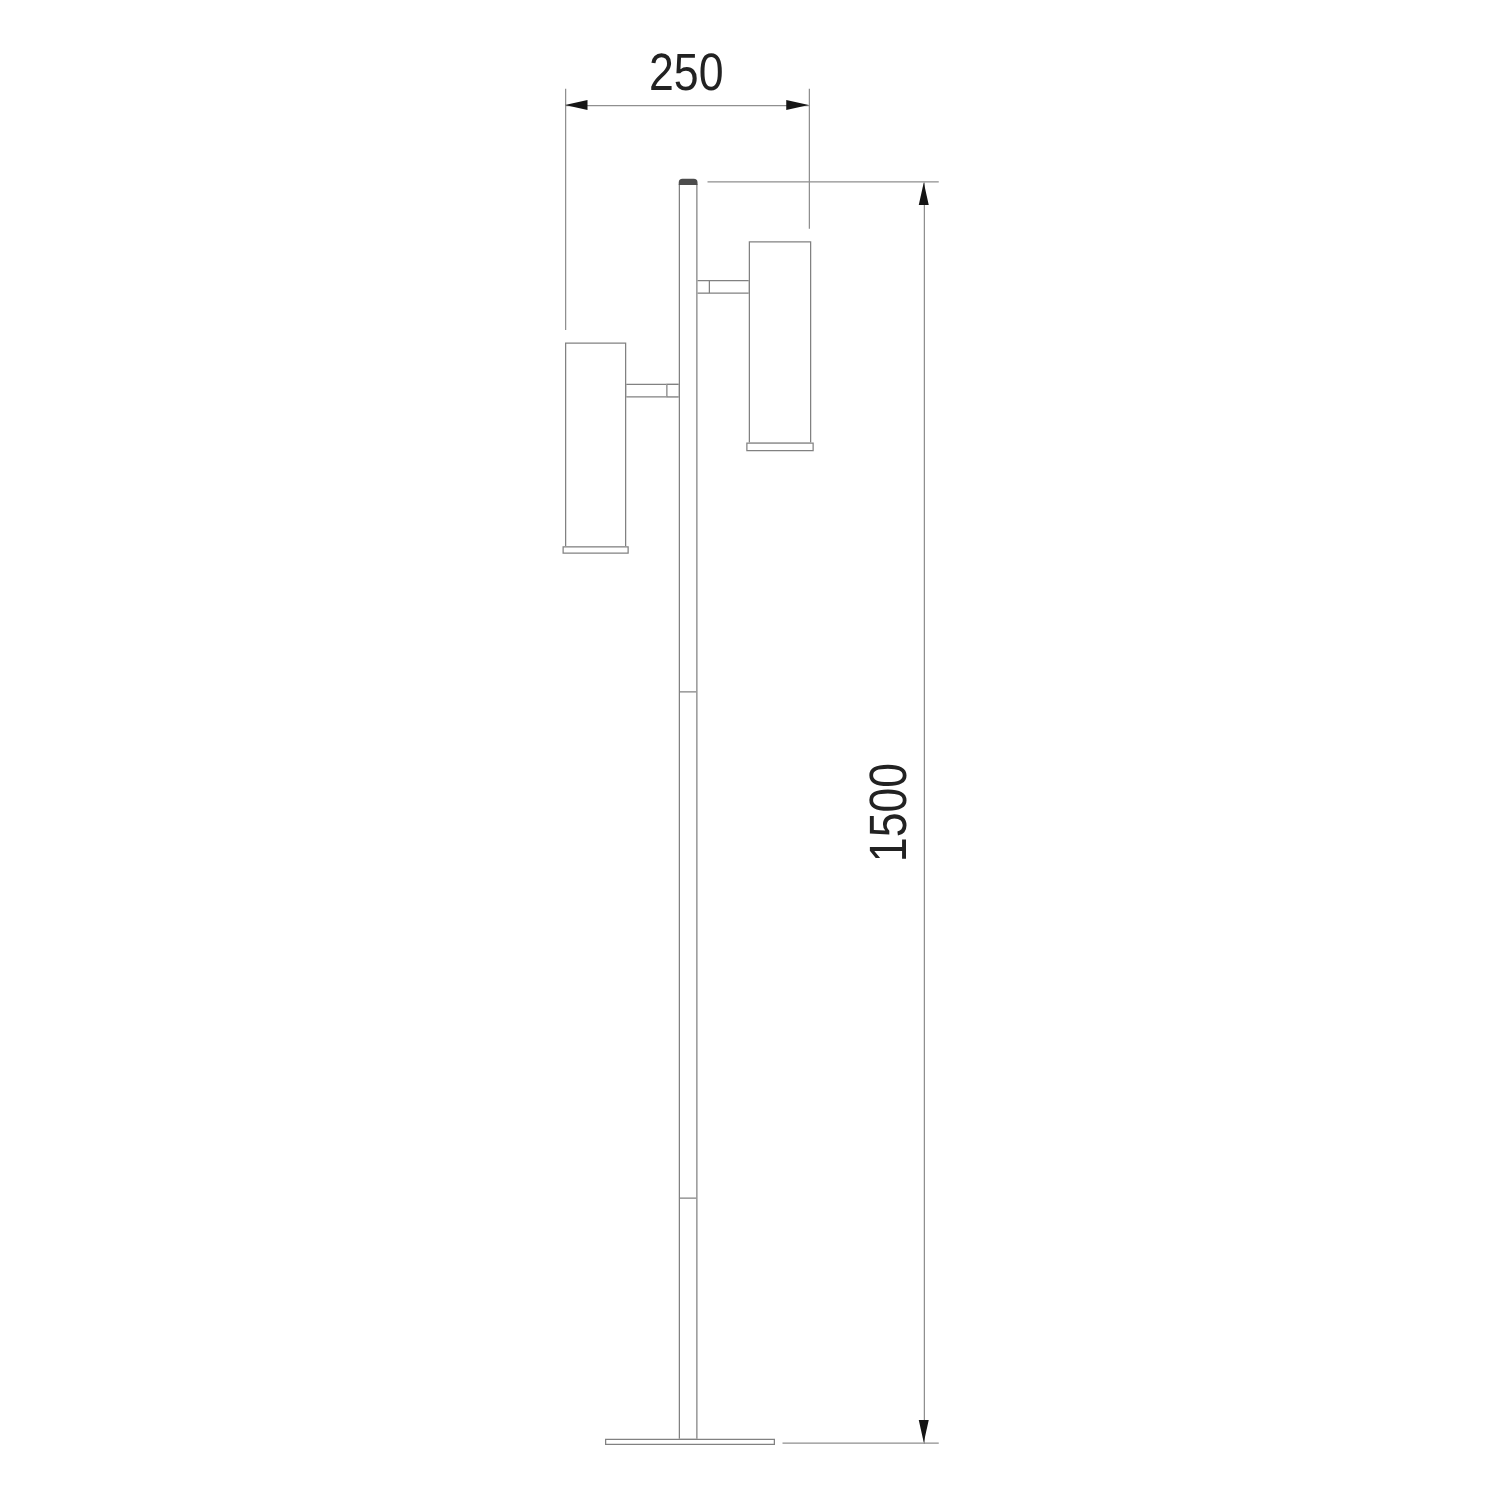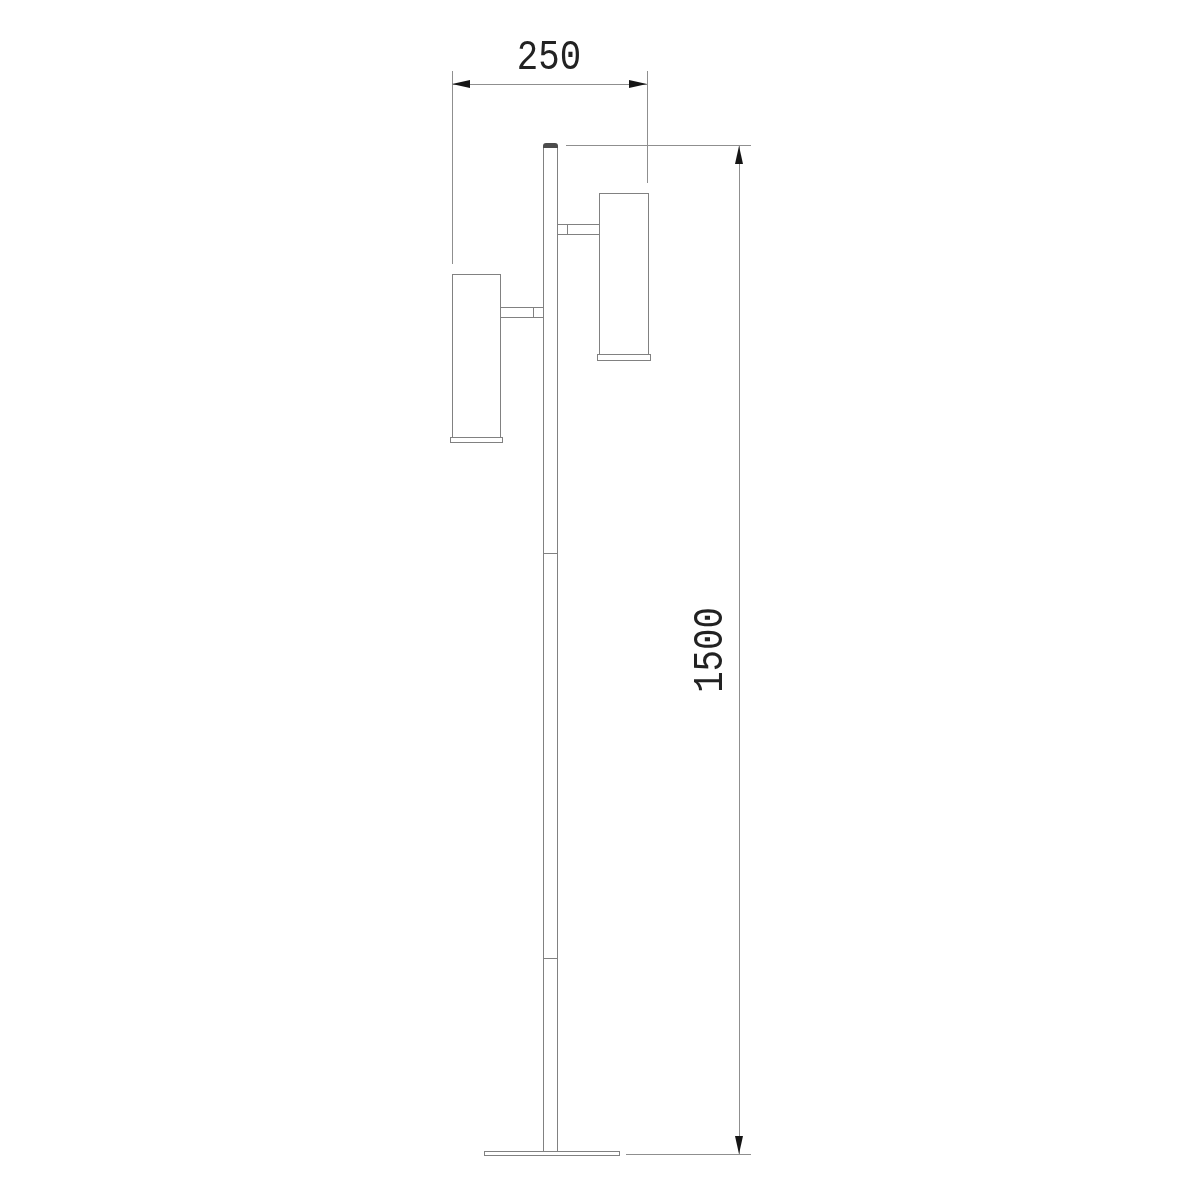--- a/index.html
+++ b/index.html
@@ -6,21 +6,21 @@
     --background:#ffffff;
     --object-line:#818181;
     --dimension-line:#8f8f8f;
     --arrow:#151515;
     --text:#222222;
     --cap-fill:#4c4c4c;
   }
   html,body{margin:0;padding:0;background:var(--background);}
   .canvas{
     position:relative;width:988px;height:1200px;background:var(--background);
-    font-family:Liberation Mono, monospace;overflow:hidden;
+    font-family:Liberation Sans, sans-serif;overflow:hidden;
   }
   
   .vline,.hline{position:absolute;background:var(--dimension-line);}
   .vline{width:1px;}
   .hline{height:1px;}
   .joint{position:absolute;background:var(--object-line);height:1px;}
   .part{position:absolute;border:1px solid var(--object-line);background:#ffffff;box-sizing:border-box;}
   .arr{position:absolute;width:0;height:0;}
   .dim-label{
     position:absolute;color:var(--text);font-size:42px;line-height:1;

